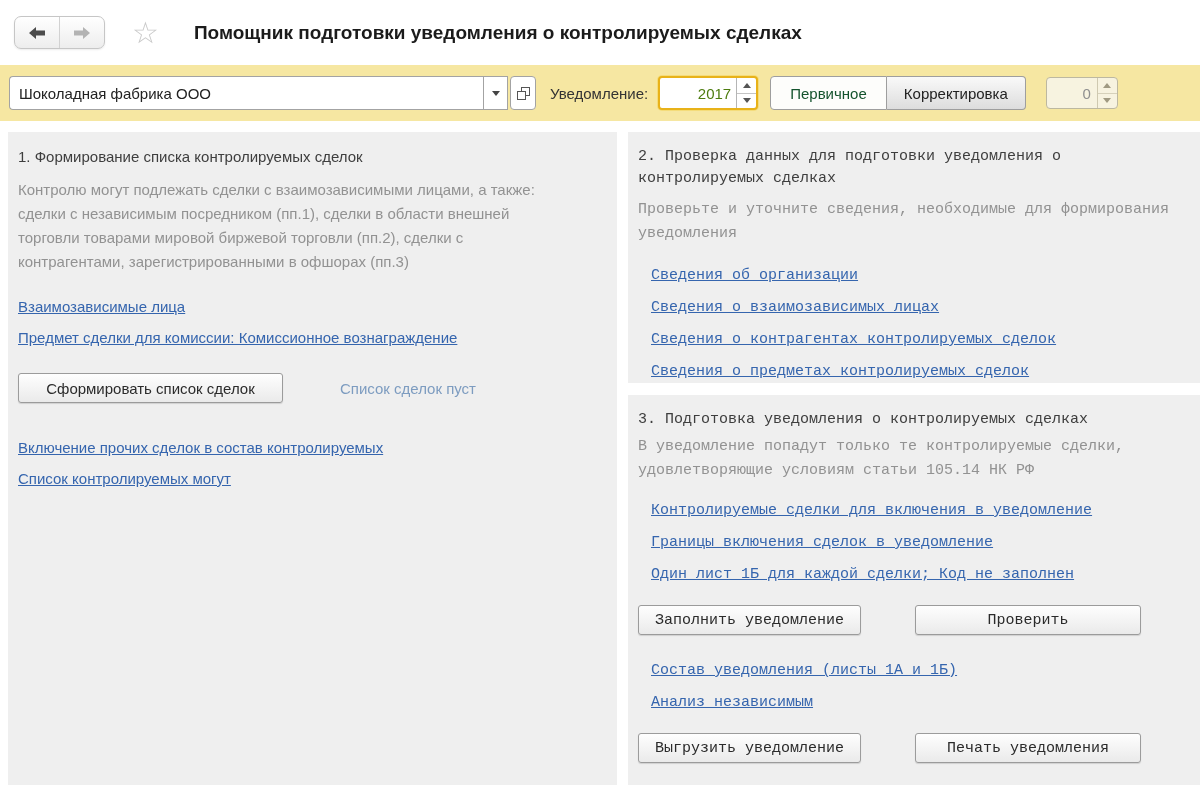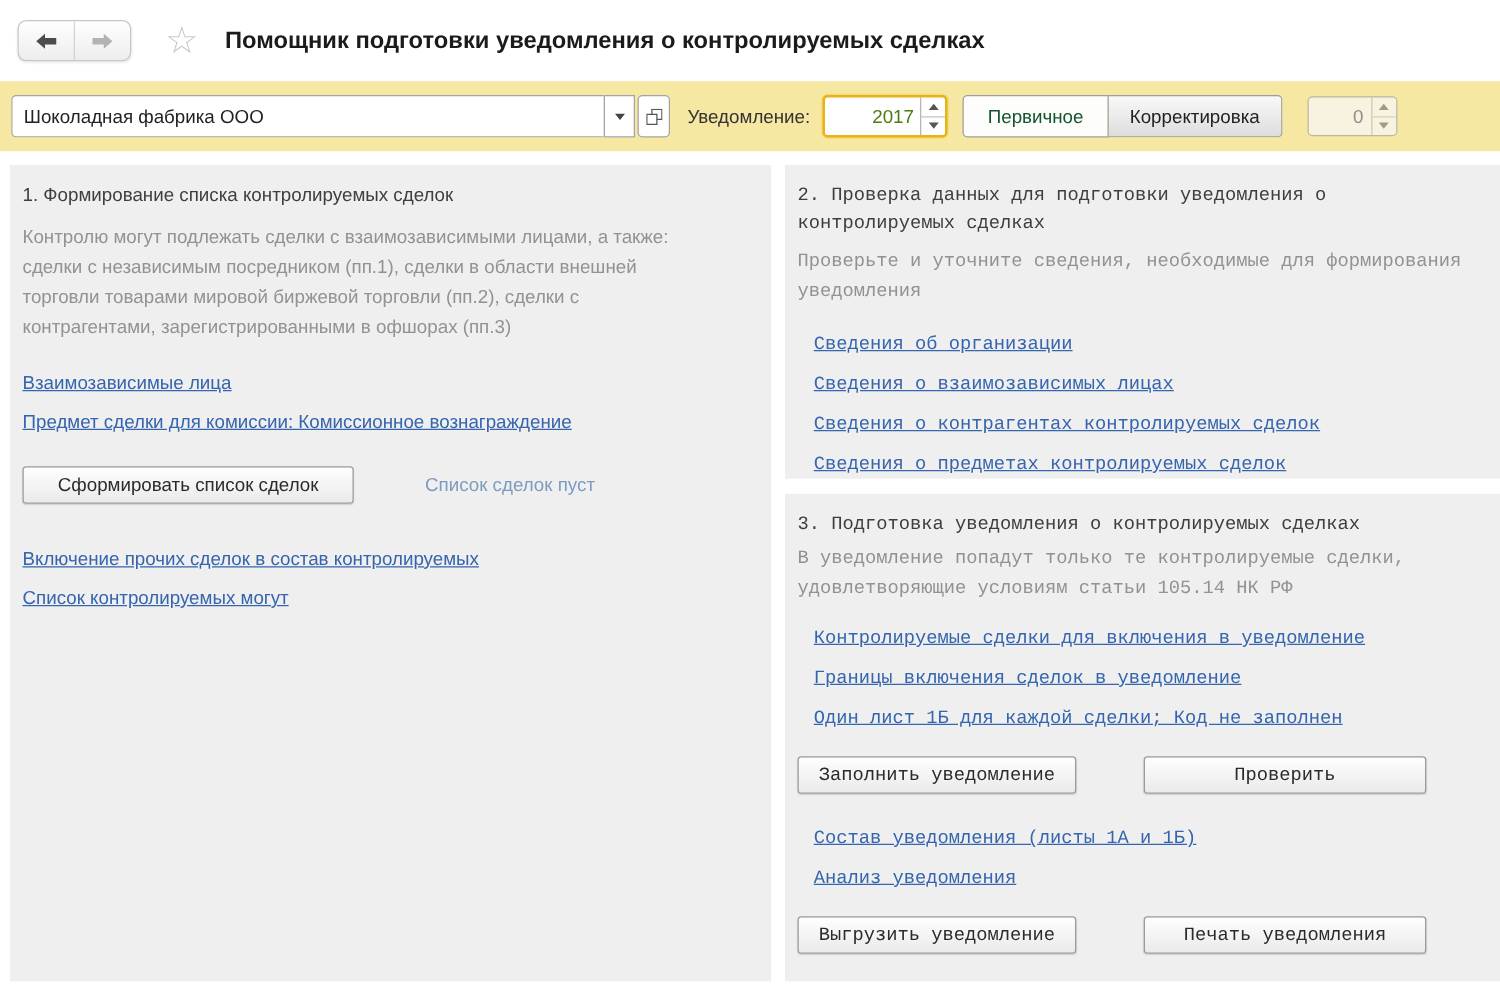--- a/index.html
+++ b/index.html
@@ -6,21 +6,21 @@
   html,body { width:1200px; height:791px; overflow:hidden; background:#fff;
     font-family:"Liberation Sans","DejaVu Sans",sans-serif; }
 
   
   .header { height:65px; display:flex; align-items:center; padding-left:14px; background:#fff; }
   .navgroup { display:flex; width:91px; height:33px; border:1px solid #c6c6c6; border-radius:7px;
     background:linear-gradient(#ffffff,#ededed); box-shadow:0 1px 2px rgba(0,0,0,.08); overflow:hidden; }
   .navbtn { flex:1; display:flex; align-items:center; justify-content:center; cursor:pointer; }
   .navbtn + .navbtn { border-left:1px solid #d2d2d2; }
   .star { margin-left:27px; font-size:30px; line-height:30px; color:#c9c9c9; cursor:pointer; }
-  .title { margin-left:21px; font-size:19px; font-weight:bold; color:#1b1b1b; }
+  .title { margin-left:35px; font-size:19px; font-weight:bold; color:#1b1b1b; }
 
   
   .toolbar { height:56px; background:#f6e7a2; display:flex; align-items:center; padding:0 9px; }
   .combo { display:flex; height:34px; width:527px; }
   .combo-input { flex:1; background:#fff; border:1px solid #a3a3a3; border-right:none;
     border-radius:4px 0 0 4px; display:flex; align-items:center; padding-left:9px;
     font-size:15px; color:#222; cursor:text; }
   .combo-dd { width:25px; background:#fff; border:1px solid #a3a3a3; display:flex;
     align-items:center; justify-content:center; cursor:pointer; }
   .combo-open { width:26px; margin-left:2px; background:#fff; border:1px solid #a3a3a3;
@@ -175,21 +175,21 @@
       <div class="step-title">3. Подготовка уведомления о контролируемых сделках</div>
       <div class="desc" style="margin-top:4px;">В уведомление попадут только те контролируемые сделки, удовлетворяющие условиям статьи 105.14 НК РФ</div>
       <div class="indent" style="margin-top:18px;"><span class="link">Контролируемые сделки для включения в уведомление</span></div>
       <div class="indent" style="margin-top:14px;"><span class="link">Границы включения сделок в уведомление</span></div>
       <div class="indent" style="margin-top:14px;"><span class="link">Один лист 1Б для каждой сделки; Код не заполнен</span></div>
       <div class="btn-row" style="margin-top:22px;">
         <div class="btn w-fill">Заполнить уведомление</div>
         <div class="btn w-check">Проверить</div>
       </div>
       <div class="indent" style="margin-top:26px;"><span class="link">Состав уведомления (листы 1А и 1Б)</span></div>
-      <div class="indent" style="margin-top:14px;"><span class="link">Анализ уведомления</span></div>
+      <div class="indent" style="margin-top:14px;"><span class="link">Анализ независимым</span></div>
       <div class="btn-row" style="margin-top:22px;">
         <div class="btn w-fill">Выгрузить уведомление</div>
         <div class="btn w-check">Печать уведомления</div>
       </div>
     </div>
 
   </div>
 </div>
 
 </body></html>

